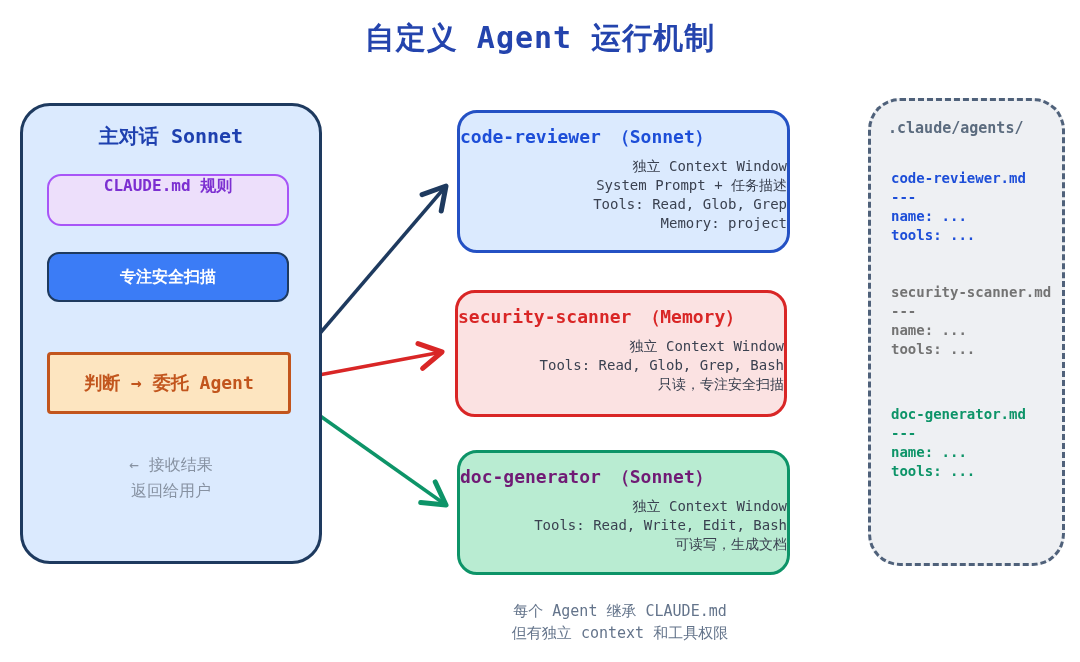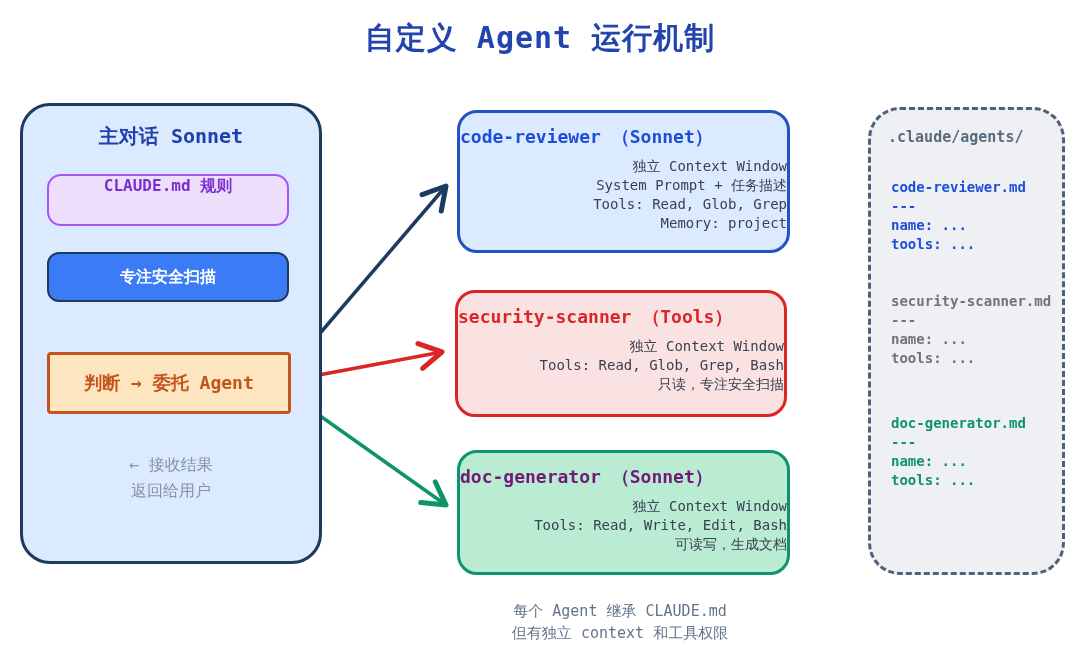--- a/index.html
+++ b/index.html
@@ -53,21 +53,21 @@
     margin:8px 0 0 20px;font-size:14px;line-height:19px;color:#3a4150;text-align:right;
   }
   .agent-blue{left:457px;top:110px;width:333px;height:143px;background:#dbeafe;border:3px solid #2451c4;}
   .agent-blue .agent-title{color:#1d4ed8;}
   .agent-red{left:455px;top:290px;width:332px;height:127px;background:#fbe2e2;border:3px solid #d92626;}
   .agent-red .agent-title{color:#d92626;}
   .agent-green{left:457px;top:450px;width:333px;height:125px;background:#b9ecd2;border:3px solid #0d9468;}
   .agent-green .agent-title{color:#701a75;}
   
   .files-panel{
-    left:868px;top:107px;width:197px;height:468px;
+    left:868px;top:98px;width:197px;height:468px;
     background:#eef0f3;border:3px dashed #4f617a;border-radius:32px;
     box-sizing:border-box;
   }
   .files-heading{
     left:17px;top:18px;font-size:15px;font-weight:bold;color:#5b6b7e;
   }
   .file-block{left:20px;font-size:14px;font-weight:bold;line-height:19px;}
   .file-block-blue{top:68px;color:#1d4ed8;}
   .file-block-red{top:182px;color:#737373;}
   .file-block-green{top:304px;color:#0d9468;}
@@ -124,21 +124,21 @@
     <div class="agent-title">code-reviewer （Sonnet）</div>
     <div class="agent-body">
       <div>独立 Context Window</div>
       <div>System Prompt + 任务描述</div>
       <div>Tools: Read, Glob, Grep</div>
       <div>Memory: project</div>
     </div>
   </div>
 
   <div class="abs agent-box agent-red">
-    <div class="agent-title">security-scanner （Tools）</div>
+    <div class="agent-title">security-scanner （Memory）</div>
     <div class="agent-body">
       <div>独立 Context Window</div>
       <div>Tools: Read, Glob, Grep, Bash</div>
       <div>只读，专注安全扫描</div>
     </div>
   </div>
 
   <div class="abs agent-box agent-green">
     <div class="agent-title">doc-generator （Sonnet）</div>
     <div class="agent-body">

